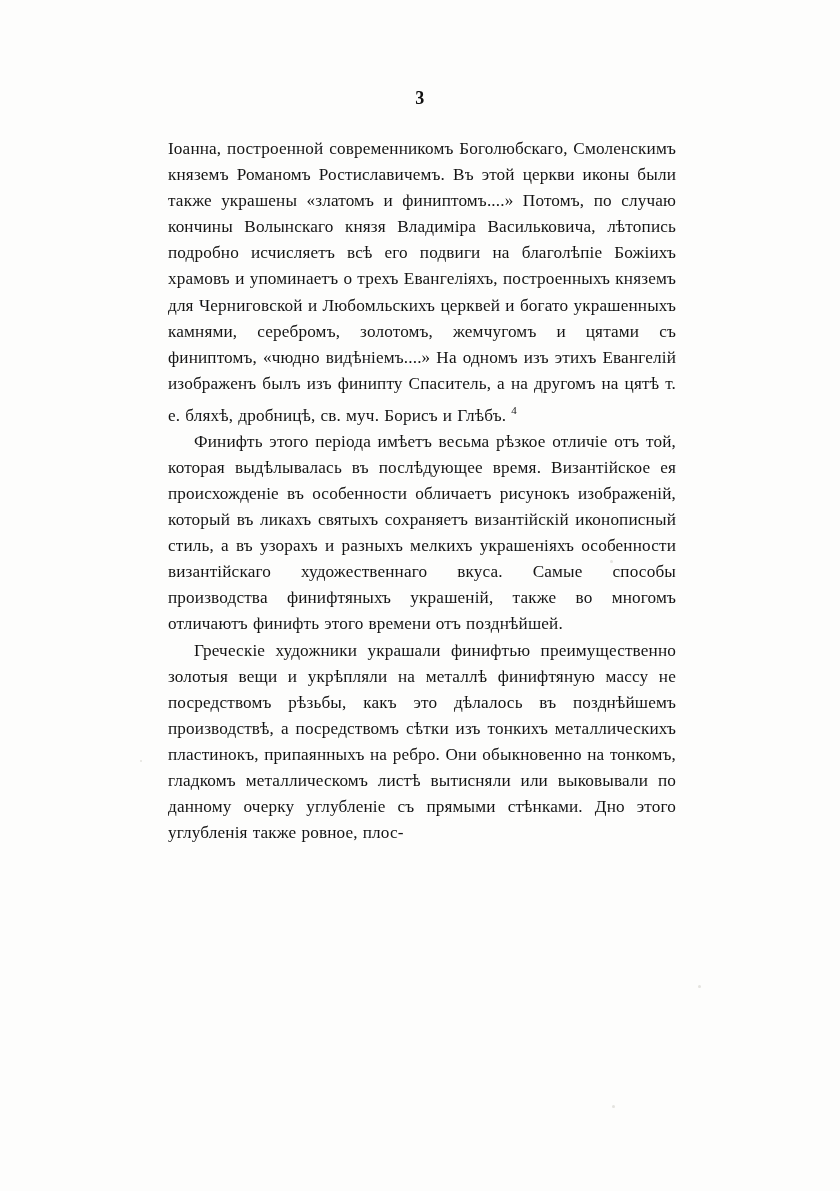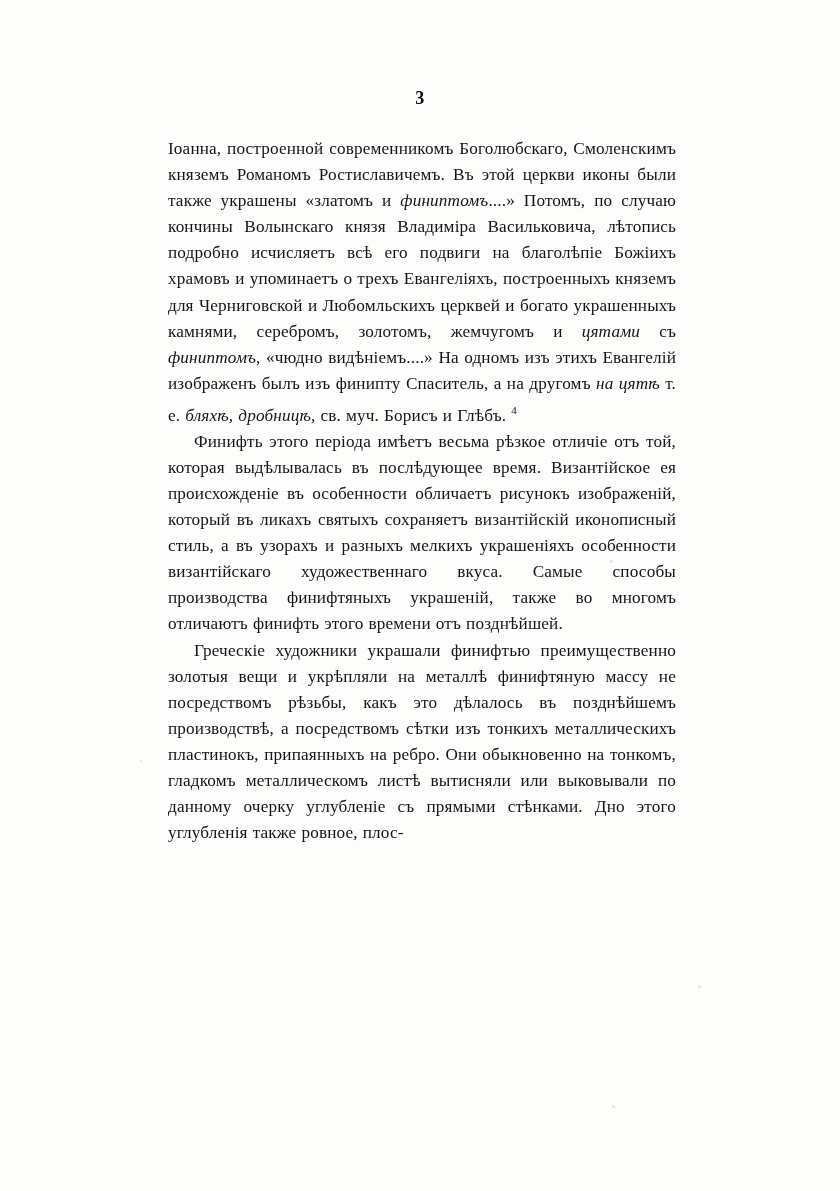--- a/index.html
+++ b/index.html
@@ -49,21 +49,20 @@
     letter-spacing: 0.15px;
     word-spacing: 0.6px;
   }
   p.para.first {
     text-indent: 0;
   }
   p.para.indent {
     text-indent: 26px;
   }
   .ital {
-    font-style: italic;
     margin-top: 20px;
   }
   .sup {
     font-size: 11px;
     vertical-align: super;
     font-style: normal;
   }
   
   .speck {
     position: absolute;

